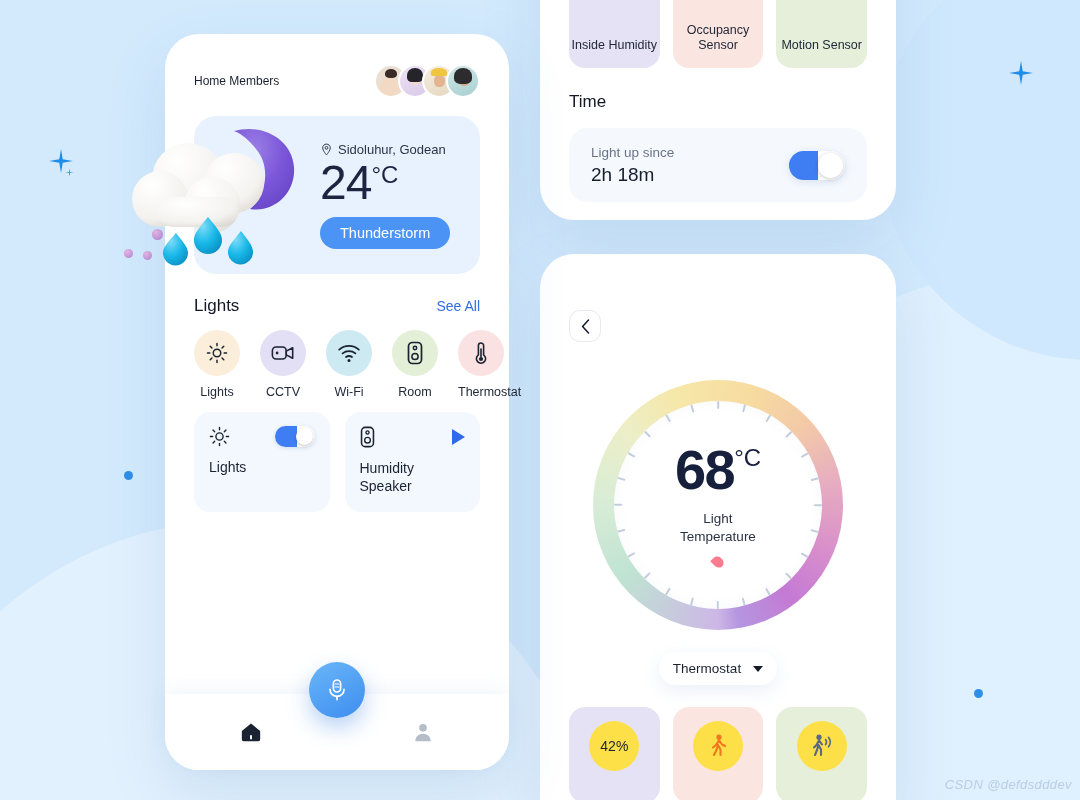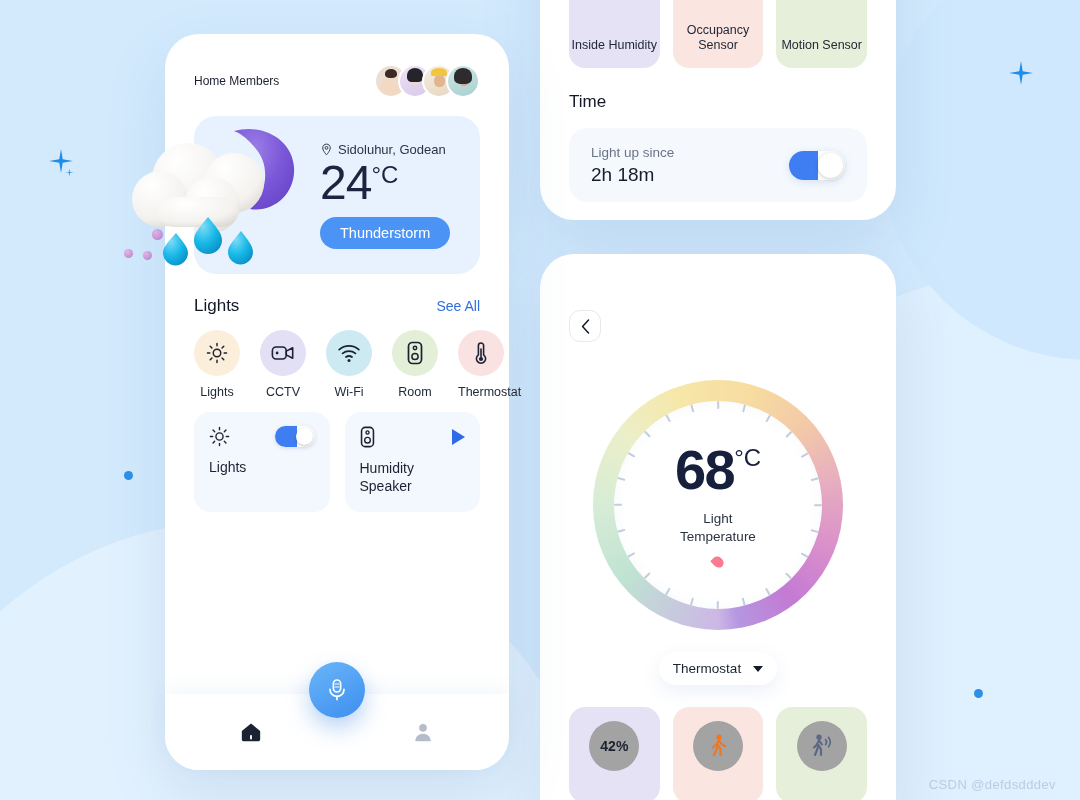--- a/index.html
+++ b/index.html
@@ -32,23 +32,24 @@
   }
 
   .sparkle { position: absolute; color: #1a8cf0; line-height: 0; }
   .sparkle svg { display: block; }
 
   .dot { position: absolute; border-radius: 50%; }
   .dot.blue { background: #2e8fe8; }
   .dot.purple { background: radial-gradient(circle at 35% 30%, #e9b7e6, #b481cf); }
 
   .watermark {
-    position: absolute; right: 24px; bottom: 8px;
+    position: absolute; right: 8px; bottom: 8px;
     font-size: 13px; color: #b9cfe2; letter-spacing: .4px;
     user-select: none;
+    font-style: italic;
   }
 
   
   .phone {
     position: absolute; background: #ffffff;
     border-radius: 34px;
     box-shadow: 0 24px 60px rgba(80,130,180,.16);
   }
   #phone-left  { left: 165px; top: 34px; width: 344px; height: 736px; }
   #phone-right { left: 540px; top: -190px; width: 356px; height: 410px; border-radius: 0 0 34px 34px; }
@@ -227,23 +228,23 @@
     font-size: 13.5px; color:#1b2231; cursor:pointer;
     box-shadow: 0 6px 18px rgba(100,140,200,.13);
   }
 
   .rb-sensors { display:flex; gap: 13px; margin-top: 22px; }
   .rb-sensor {
     flex:1; border-radius: 16px; height: 96px; padding-top: 14px;
     display:flex; flex-direction:column; align-items:center;
   }
   .rb-circle {
-    width: 50px; height: 50px; border-radius:50%; background:#a3a3a3;
+    width: 50px; height: 50px; border-radius:50%; background:#fde047;
     display:flex; align-items:center; justify-content:center;
-    font-size: 14px; font-weight:700; color:#1b2231;
+    font-size: 14px; font-weight:400; color:#1b2231;
   }
 </style>
 </head>
 <body>
 
 <div class="bg-layer">
   <div class="blob-left"></div>
   <div class="blob-right"></div>
   <div class="blob-right2"></div>
 

